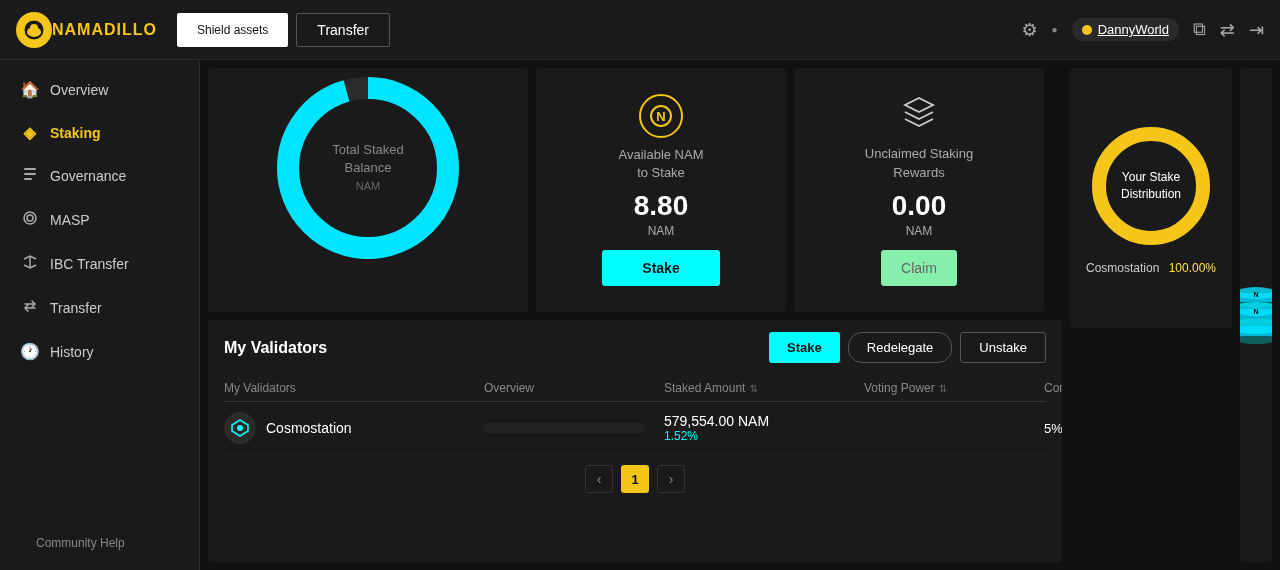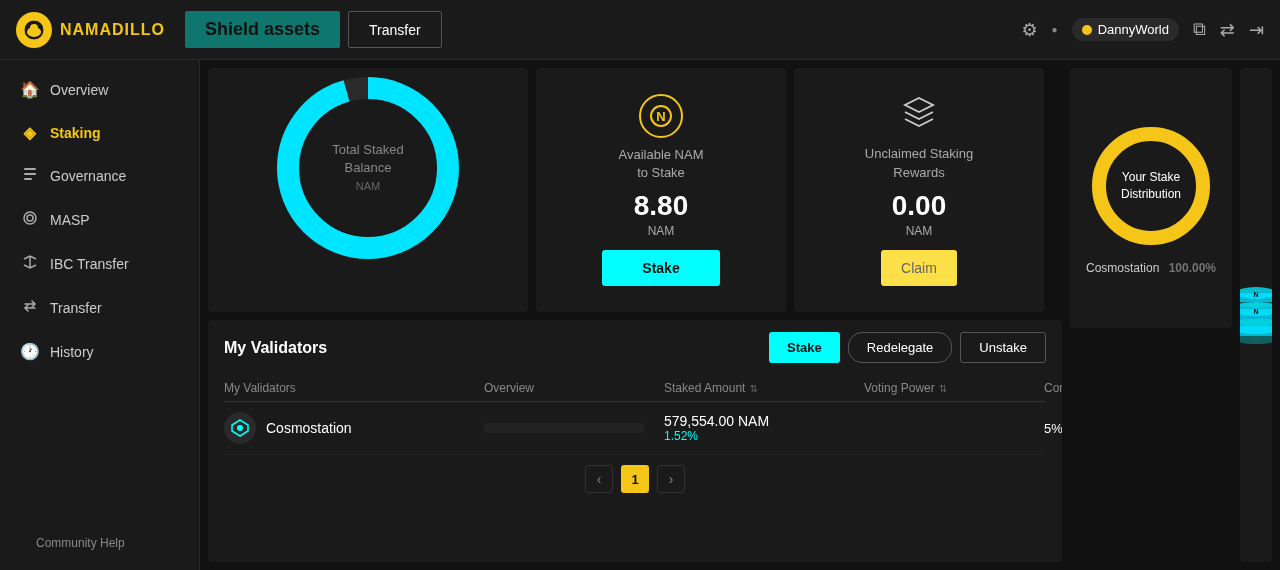--- a/index.html
+++ b/index.html
@@ -21,21 +21,20 @@
       background: #1a1a1a;
       display: flex;
       align-items: center;
       padding: 0 16px;
       border-bottom: 1px solid #2a2a2a;
       flex-shrink: 0;
     }
     .logo-area {
       display: flex;
       align-items: center;
-      gap: 8px;
       flex: 0 0 auto;
     }
     .logo-icon {
       width: 36px;
       height: 36px;
       background: #f5c518;
       border-radius: 50%;
       display: flex;
       align-items: center;
       justify-content: center;
@@ -46,26 +45,26 @@
       font-weight: 700;
       font-size: 16px;
       letter-spacing: 1px;
     }
     .nav-buttons {
       display: flex;
       gap: 8px;
       margin-left: 20px;
     }
     .btn-shield {
-      background: #0f766e;
+      background: #ffffff;
       color: #111;
       border: none;
       padding: 8px 20px;
-      font-weight: 700;
-      font-size: 18px;
+      font-weight: 400;
+      font-size: 12px;
       cursor: pointer;
       border-radius: 2px;
     }
     .btn-transfer-nav {
       background: transparent;
       color: #fff;
       border: 1px solid #555;
       padding: 8px 20px;
       font-size: 14px;
       cursor: pointer;
@@ -82,20 +81,21 @@
       font-size: 18px;
       cursor: pointer;
     }
     .user-badge {
       display: flex;
       align-items: center;
       gap: 6px;
       background: #2a2a2a;
       padding: 4px 10px;
       border-radius: 20px;
+      text-decoration: underline;
     }
     .user-dot {
       width: 10px;
       height: 10px;
       background: #f5c518;
       border-radius: 50%;
     }
     .user-name { font-size: 13px; }
 
     
@@ -233,21 +233,21 @@
       flex-direction: column;
       align-items: center;
       justify-content: center;
       gap: 8px;
     }
     .layers-icon {
       font-size: 28px;
       color: #ccc;
     }
     .btn-claim {
-      background: #fde047;
+      background: #86efac;
       color: #666;
       border: none;
       padding: 10px 20px;
       font-size: 14px;
       cursor: pointer;
       border-radius: 3px;
       margin-top: 4px;
     }
 
     
@@ -285,21 +285,21 @@
       color: #fff;
       line-height: 1.4;
     }
     .distribution-row {
       display: flex;
       justify-content: space-between;
       width: 100%;
       font-size: 12px;
     }
     .dist-name { color: #ccc; }
-    .dist-pct { color: #737373; font-weight: 700; }
+    .dist-pct { color: #fde047; font-weight: 400; }
 
     
     .validators-section {
       background: #1a1a1a;
       margin: 0 8px 8px 8px;
       border-radius: 4px;
       padding: 12px 16px;
       flex: 1;
       overflow: hidden;
     }

